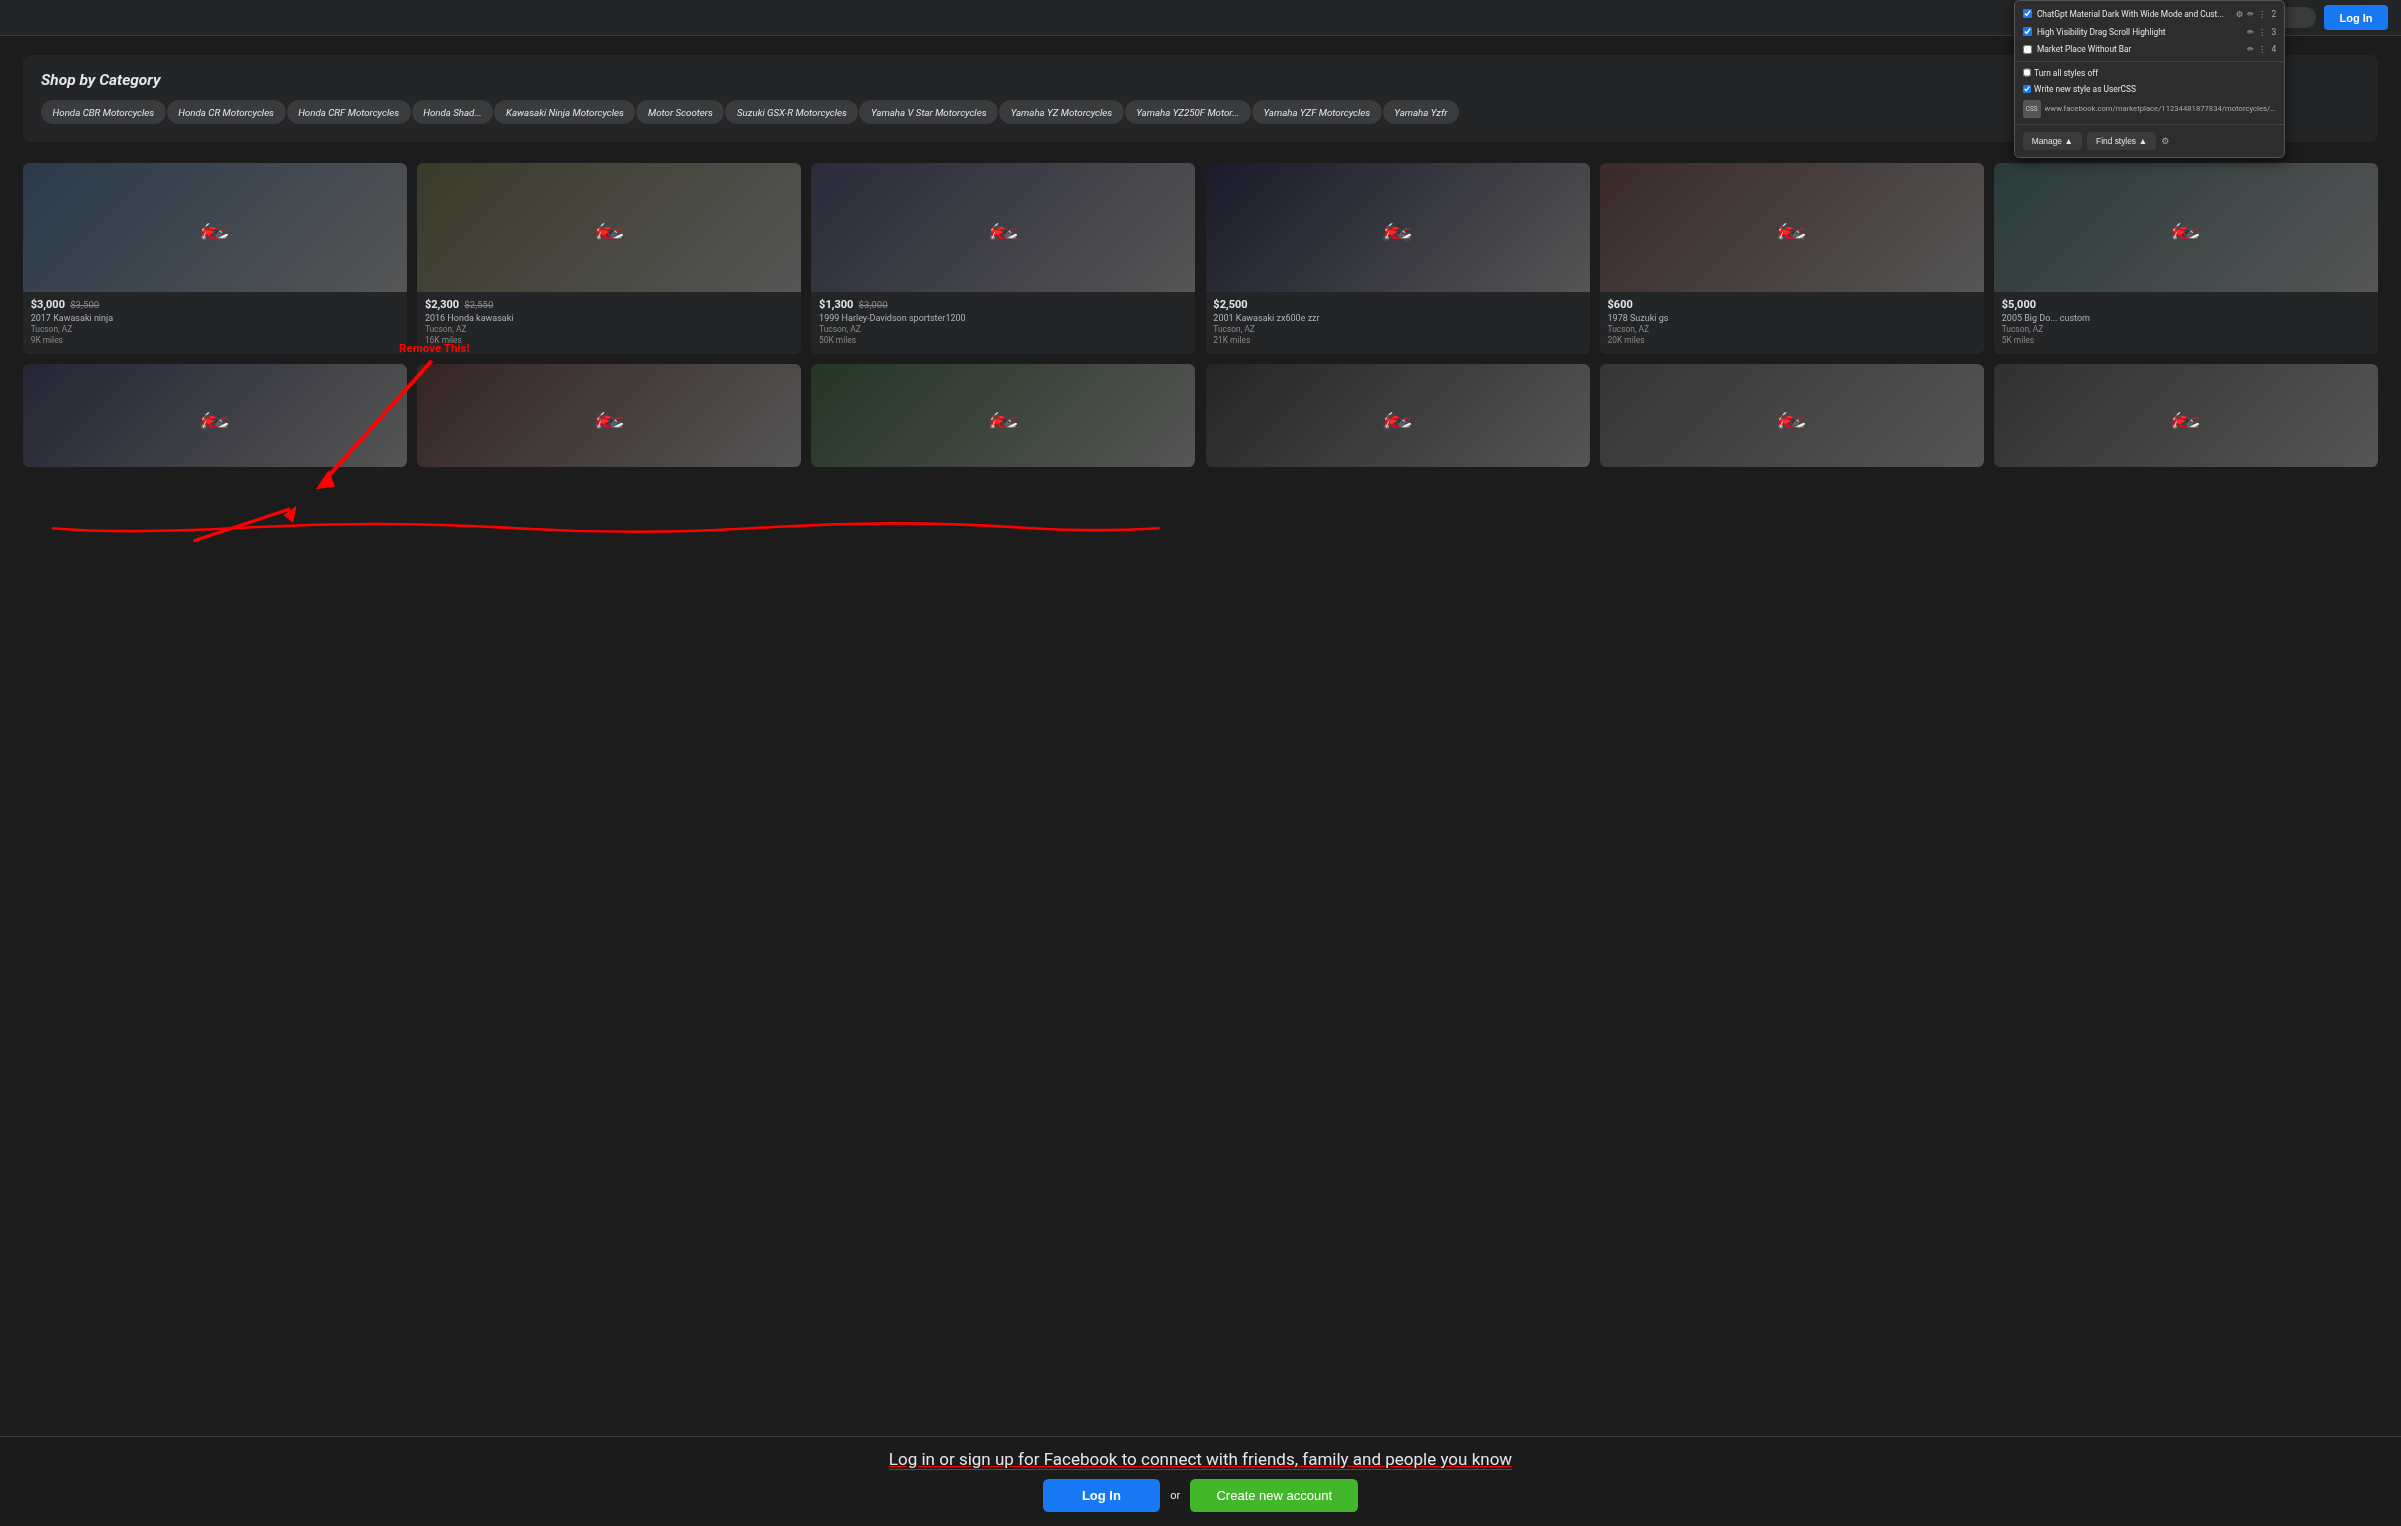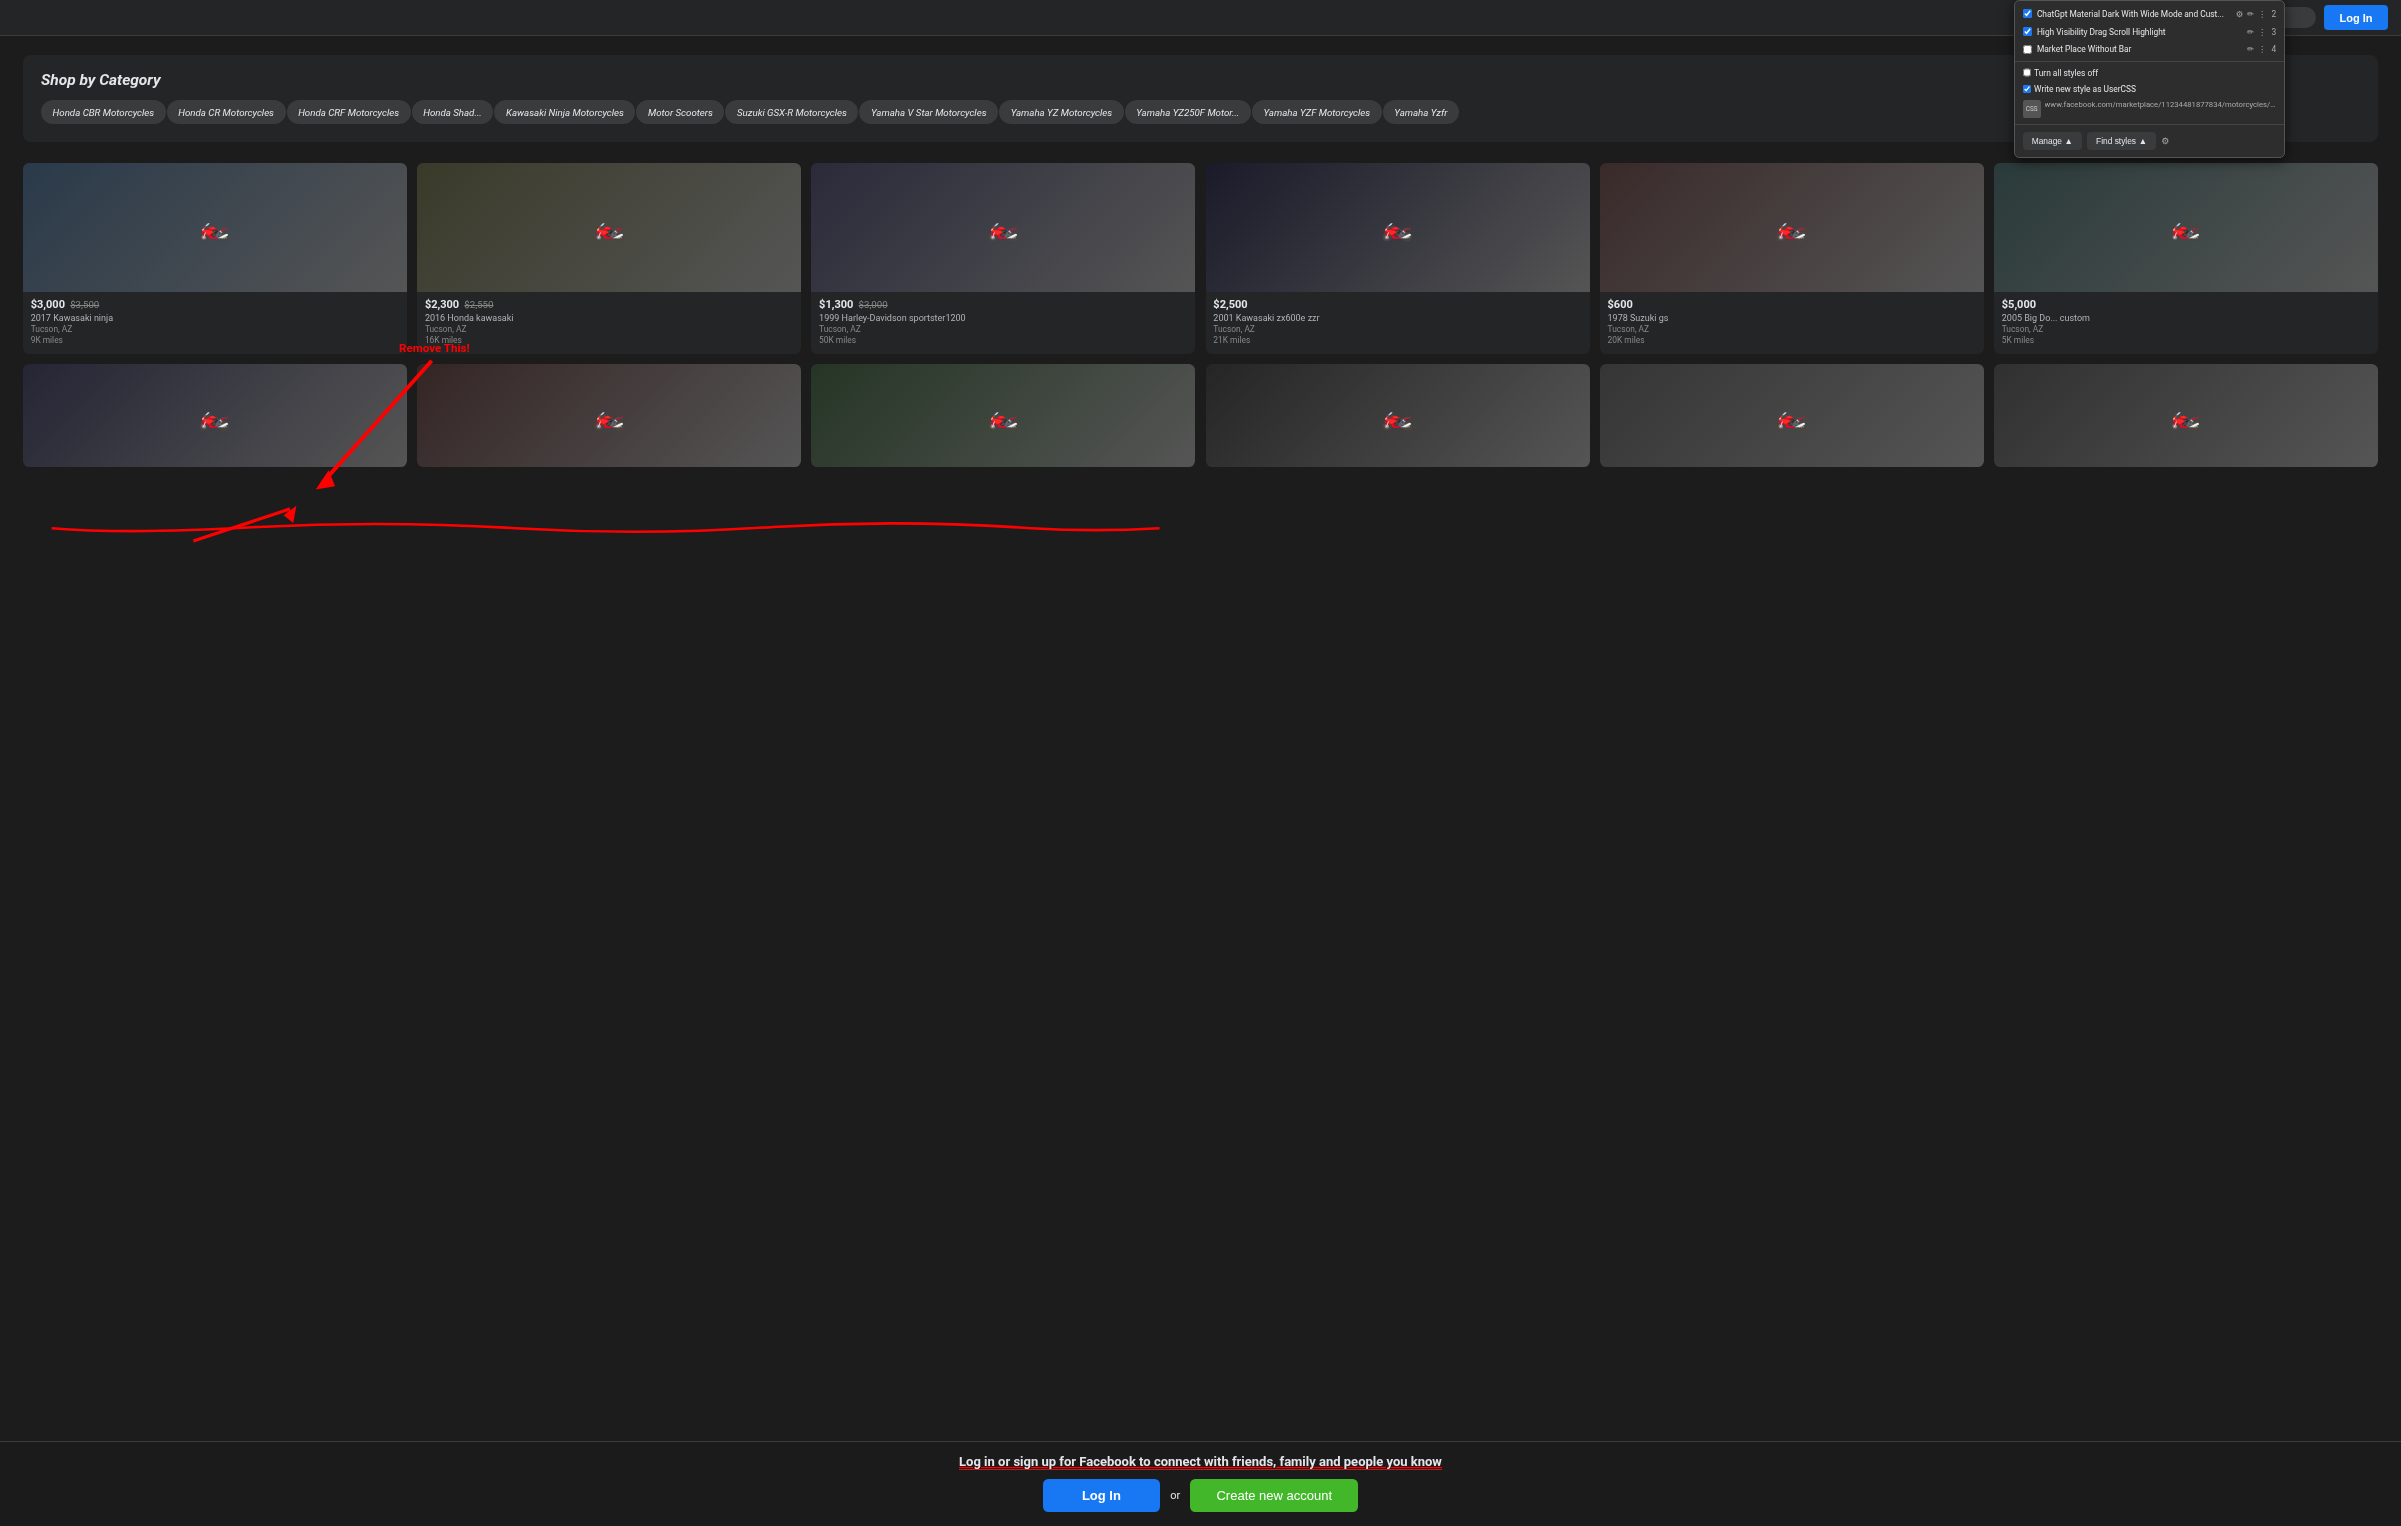--- a/index.html
+++ b/index.html
@@ -100,20 +100,21 @@
       gap: 3px;
     }
     .ext-small-item input[type="checkbox"] {
       accent-color: #1877f2;
       width: 8.4px;
       height: 8.4px;
     }
     .ext-url-row {
       padding: 2.6px 7.7px 3.9px;
       display: flex;
+      align-items: center;
       gap: 3.9px;
     }
     .ext-url-icon {
       width: 18px;
       height: 18px;
       background: #555;
       border-radius: 2.6px;
       display: flex;
       align-items: center;
       justify-content: center;
@@ -272,22 +273,22 @@
       bottom: 0;
       left: 0;
       right: 0;
       background: rgba(28, 28, 28, 0.97);
       padding: 11.6px 0 14px;
       text-align: center;
       border-top: 0.6px solid #3a3b3c;
       z-index: 500;
     }
     .login-bar-text {
-      font-size: 13px;
-      font-weight: 700;
+      font-size: 17px;
+      font-weight: 400;
       color: #e4e6ea;
       margin-bottom: 10.3px;
       text-decoration: underline;
       text-decoration-color: red;
     }
     .login-bar-buttons {
       display: flex;
       align-items: center;
       justify-content: center;
       gap: 10.3px;

